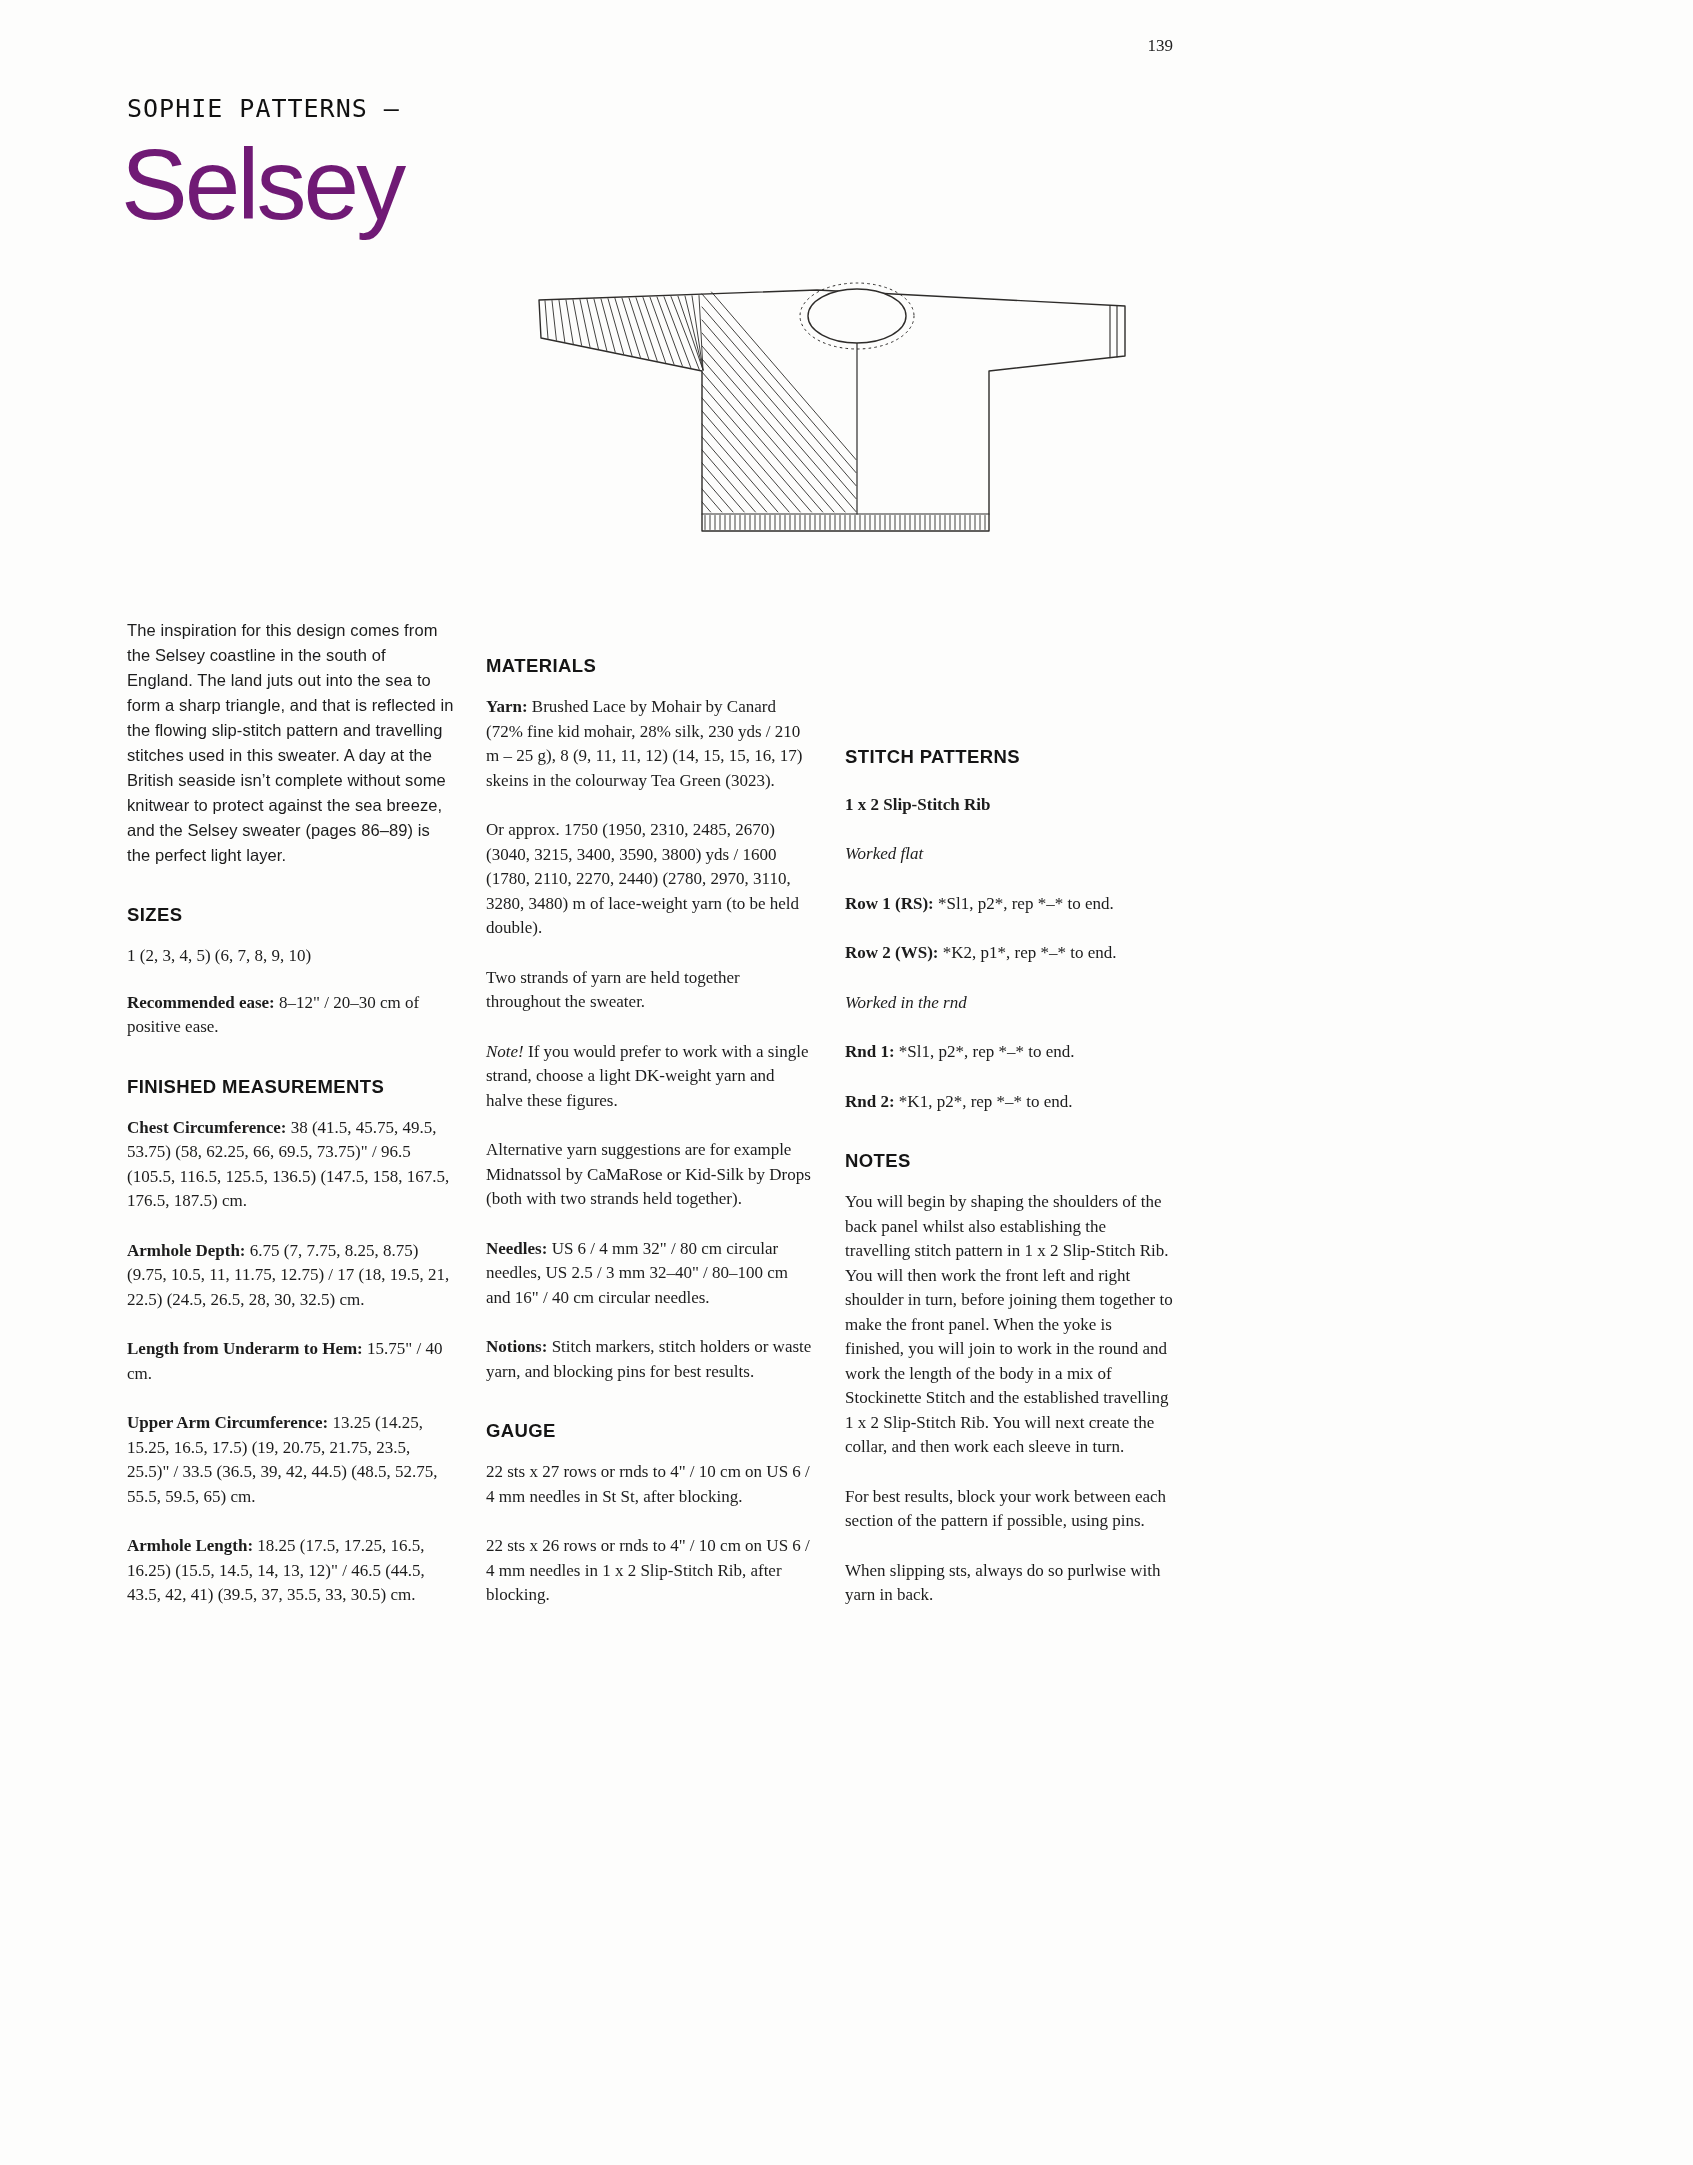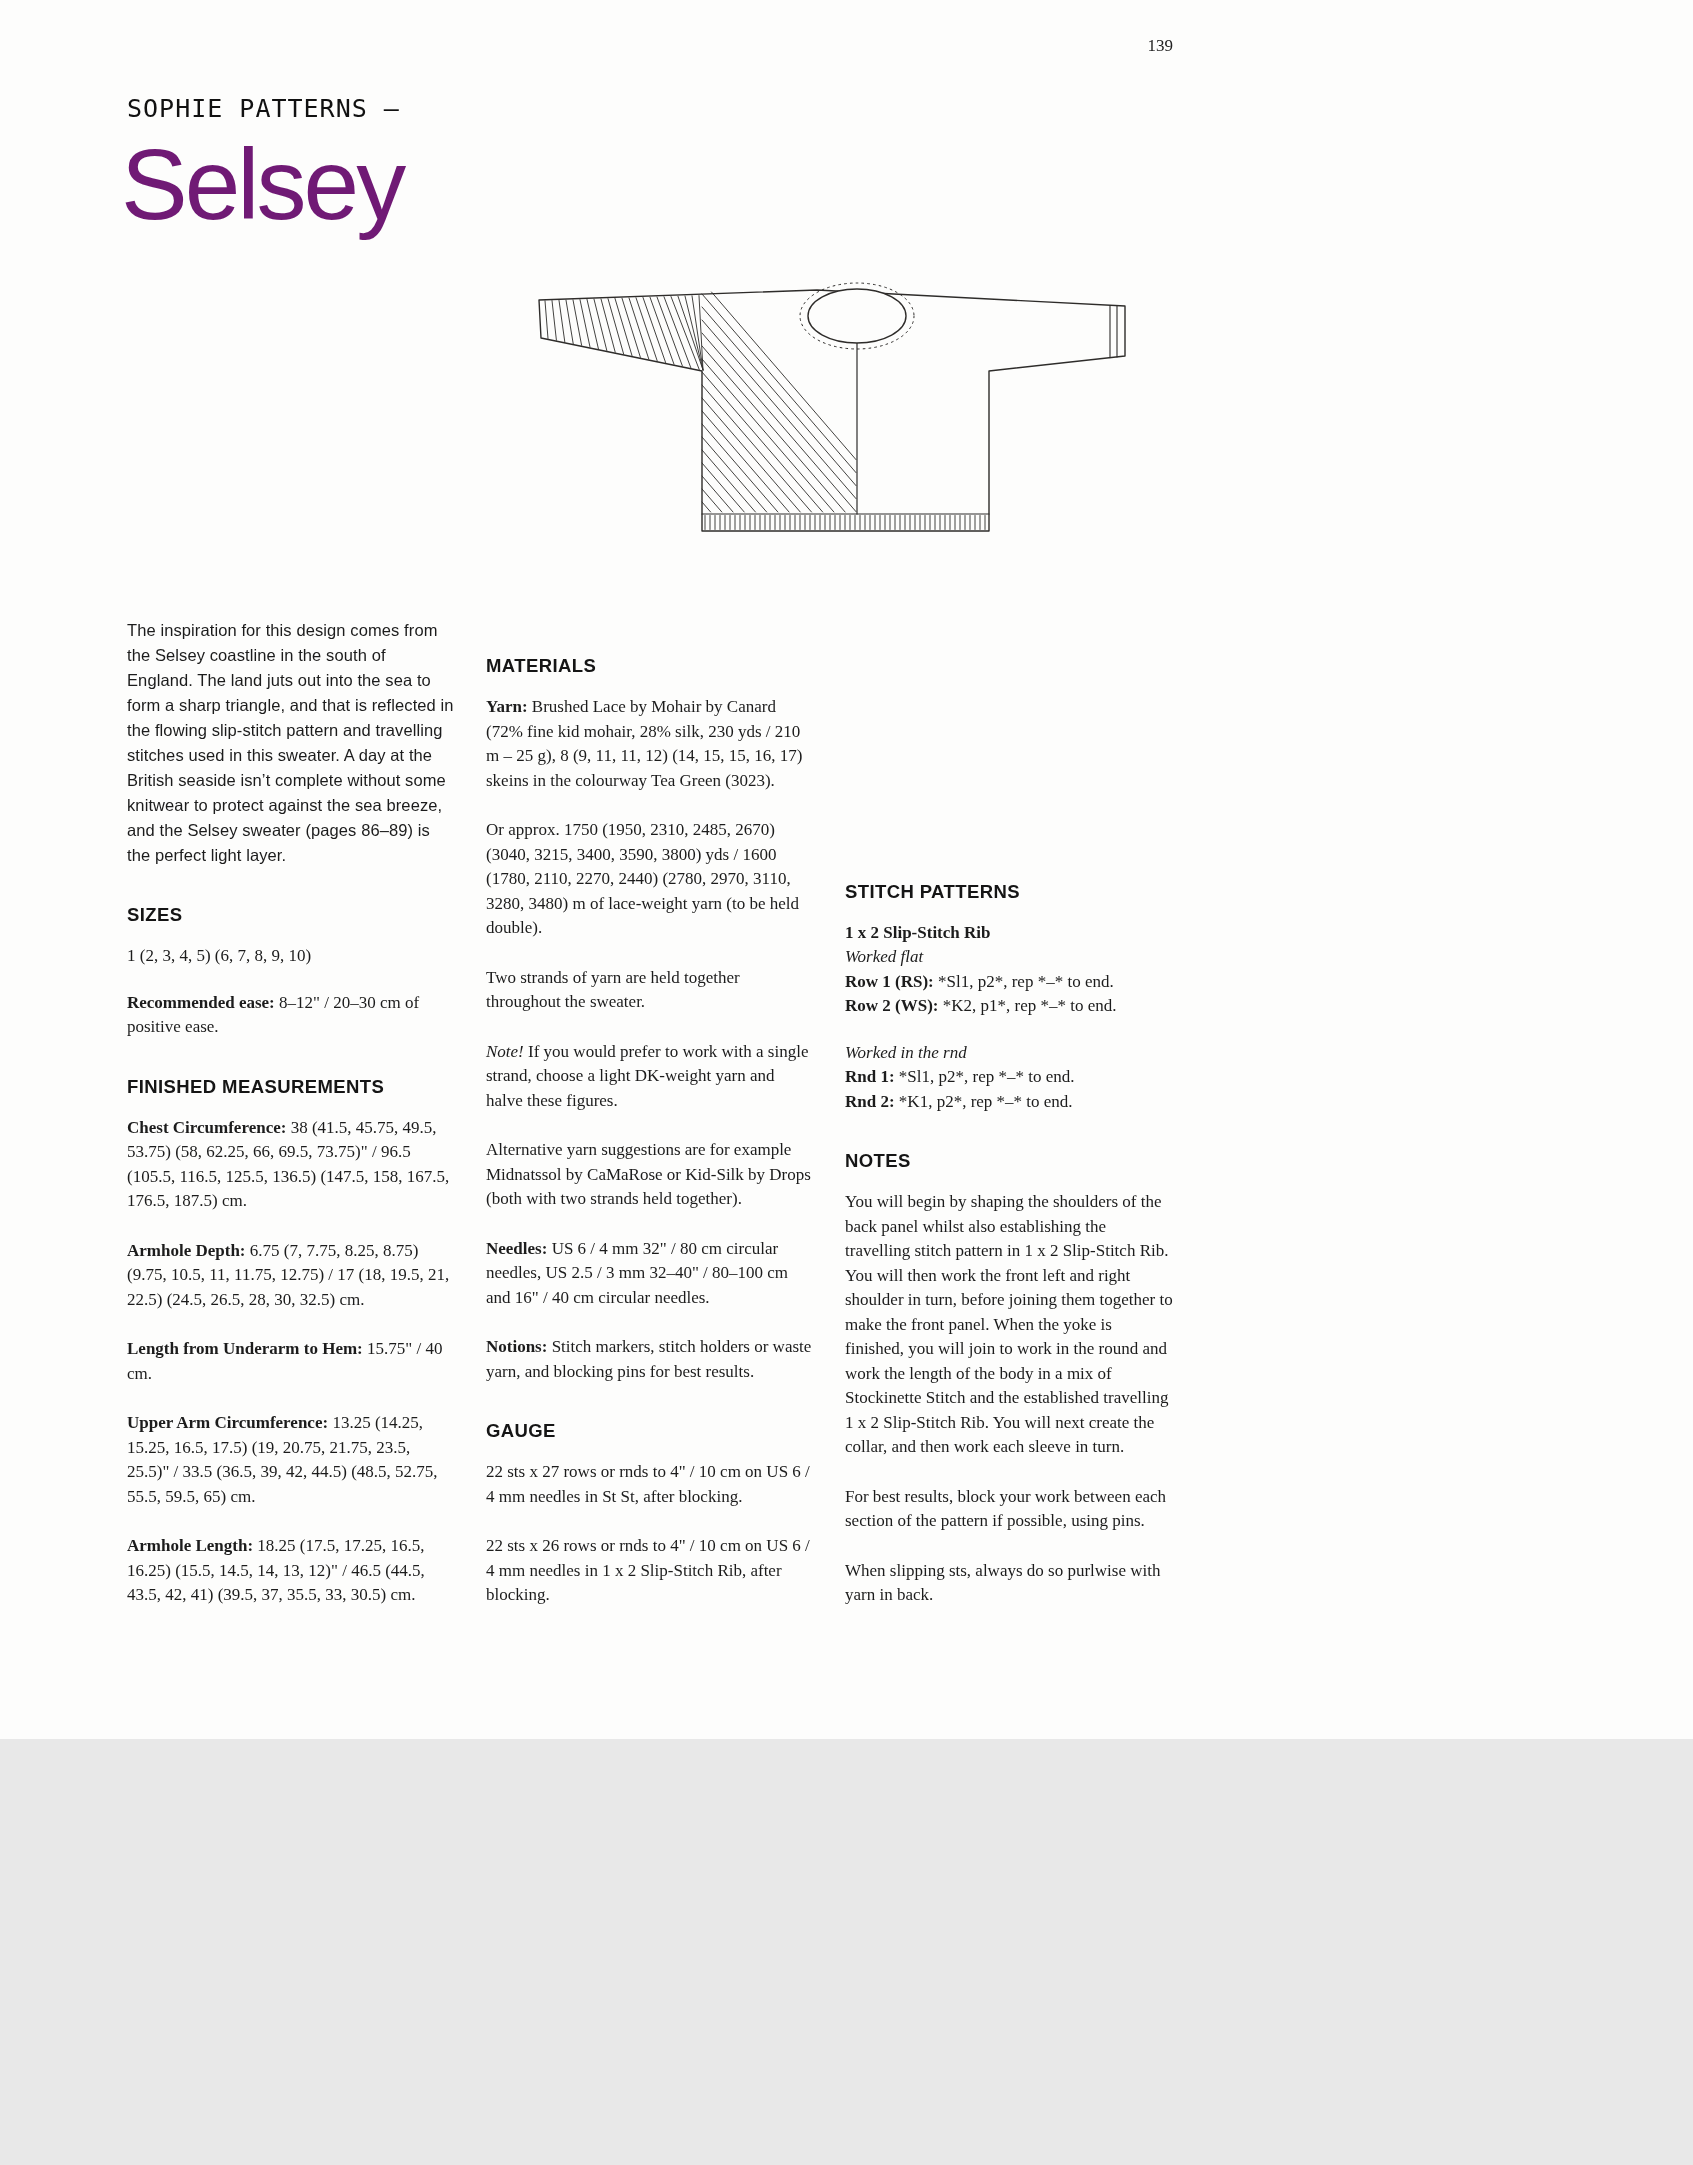--- a/index.html
+++ b/index.html
@@ -1,19 +1,19 @@
 <!DOCTYPE html>
 <html><head>
 <meta charset="utf-8">
 <style>
   * { box-sizing: border-box; }
   html,body { margin:0; padding:0; background:#e8e8e8; }
   .page {
     position:relative;
-    width:1693px; height:1739px;
+    width:1693px; height:2165px;
     background:#fdfdfc;
     color:#1c1c1c;
     font-family:"Liberation Serif", serif;
     overflow:hidden;
     margin:0 auto;
   }
   .page-number {
     position:absolute; top:36px; left:127px; width:1046px;
     text-align:right; font-size:17px; color:#222;
   }
@@ -38,21 +38,21 @@
   .col { width:329px; }
 
   .h {
     font-family:"Liberation Sans", sans-serif;
     font-weight:700; font-size:18.5px; letter-spacing:0.4px;
     color:#151515; margin:36px 0 18px 0;
   }
   .h.first { margin-top:2px; }
 
   p, .para { font-size:17px; line-height:24.5px; margin:0 0 25px 0; color:#1c1c1c; }
-  .para div { min-height:24.5px; }
+  .para div { min-height:24.5px;margin-top:25px; }
   .sans { font-family:"Liberation Sans", sans-serif; font-size:16.5px; line-height:25px; letter-spacing:0.1px; }
   b { font-weight:700; }
   i { font-style:italic; }
   .tight { margin-bottom:22px; }
 </style>
 </head>
 <body>
 
 <div class="page">
 

